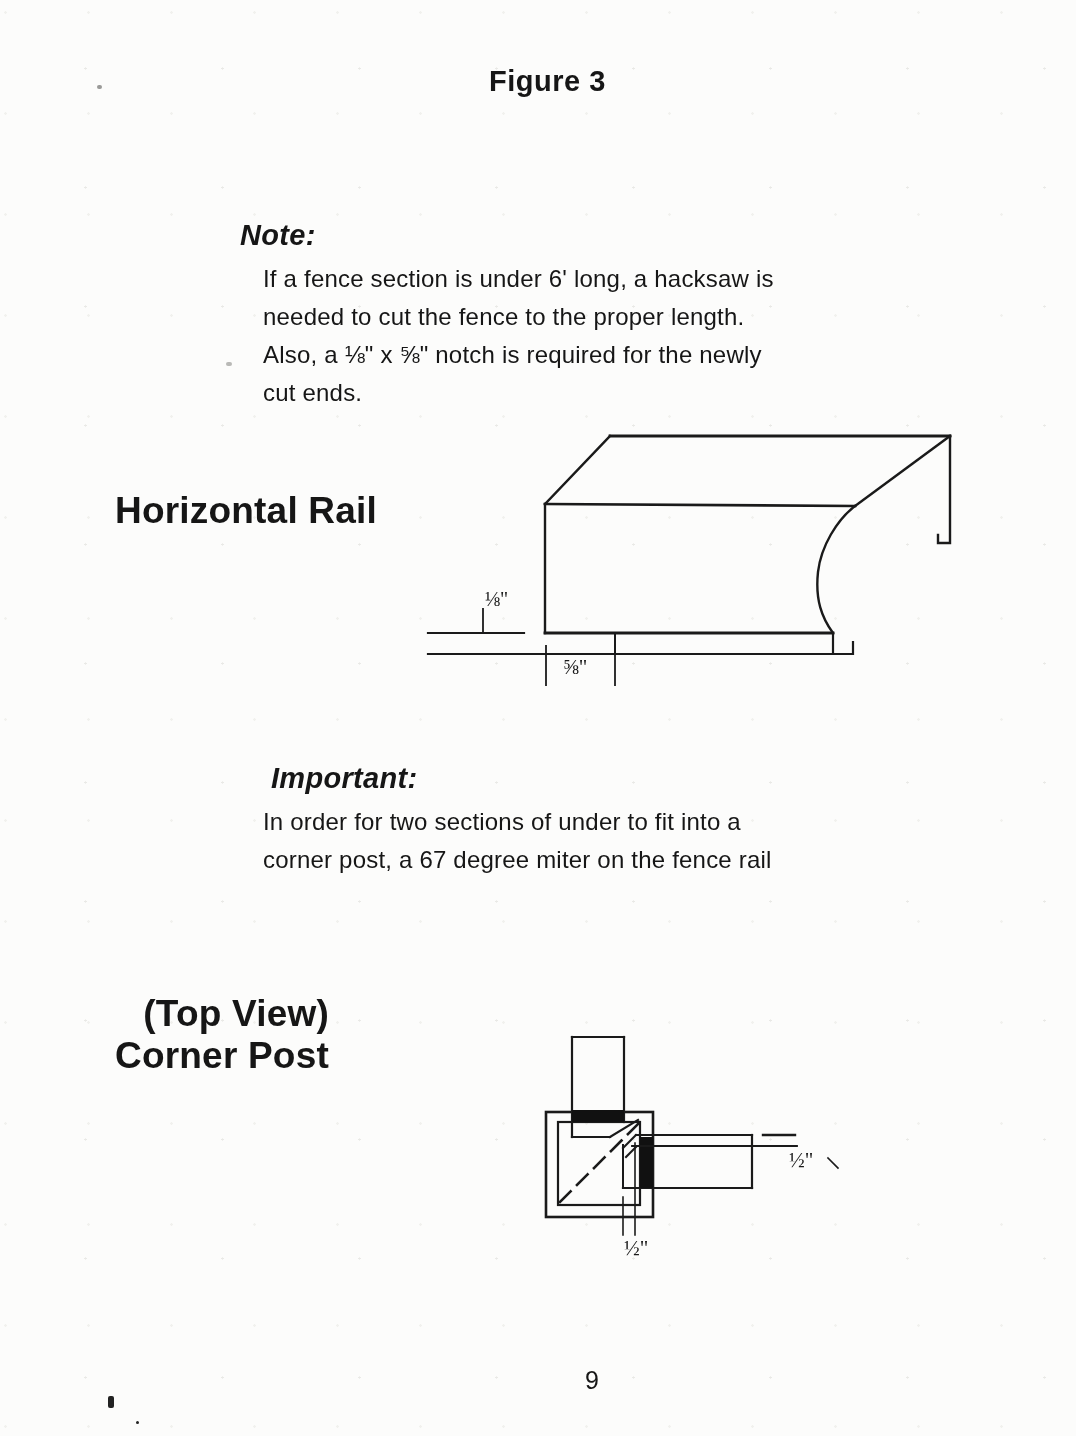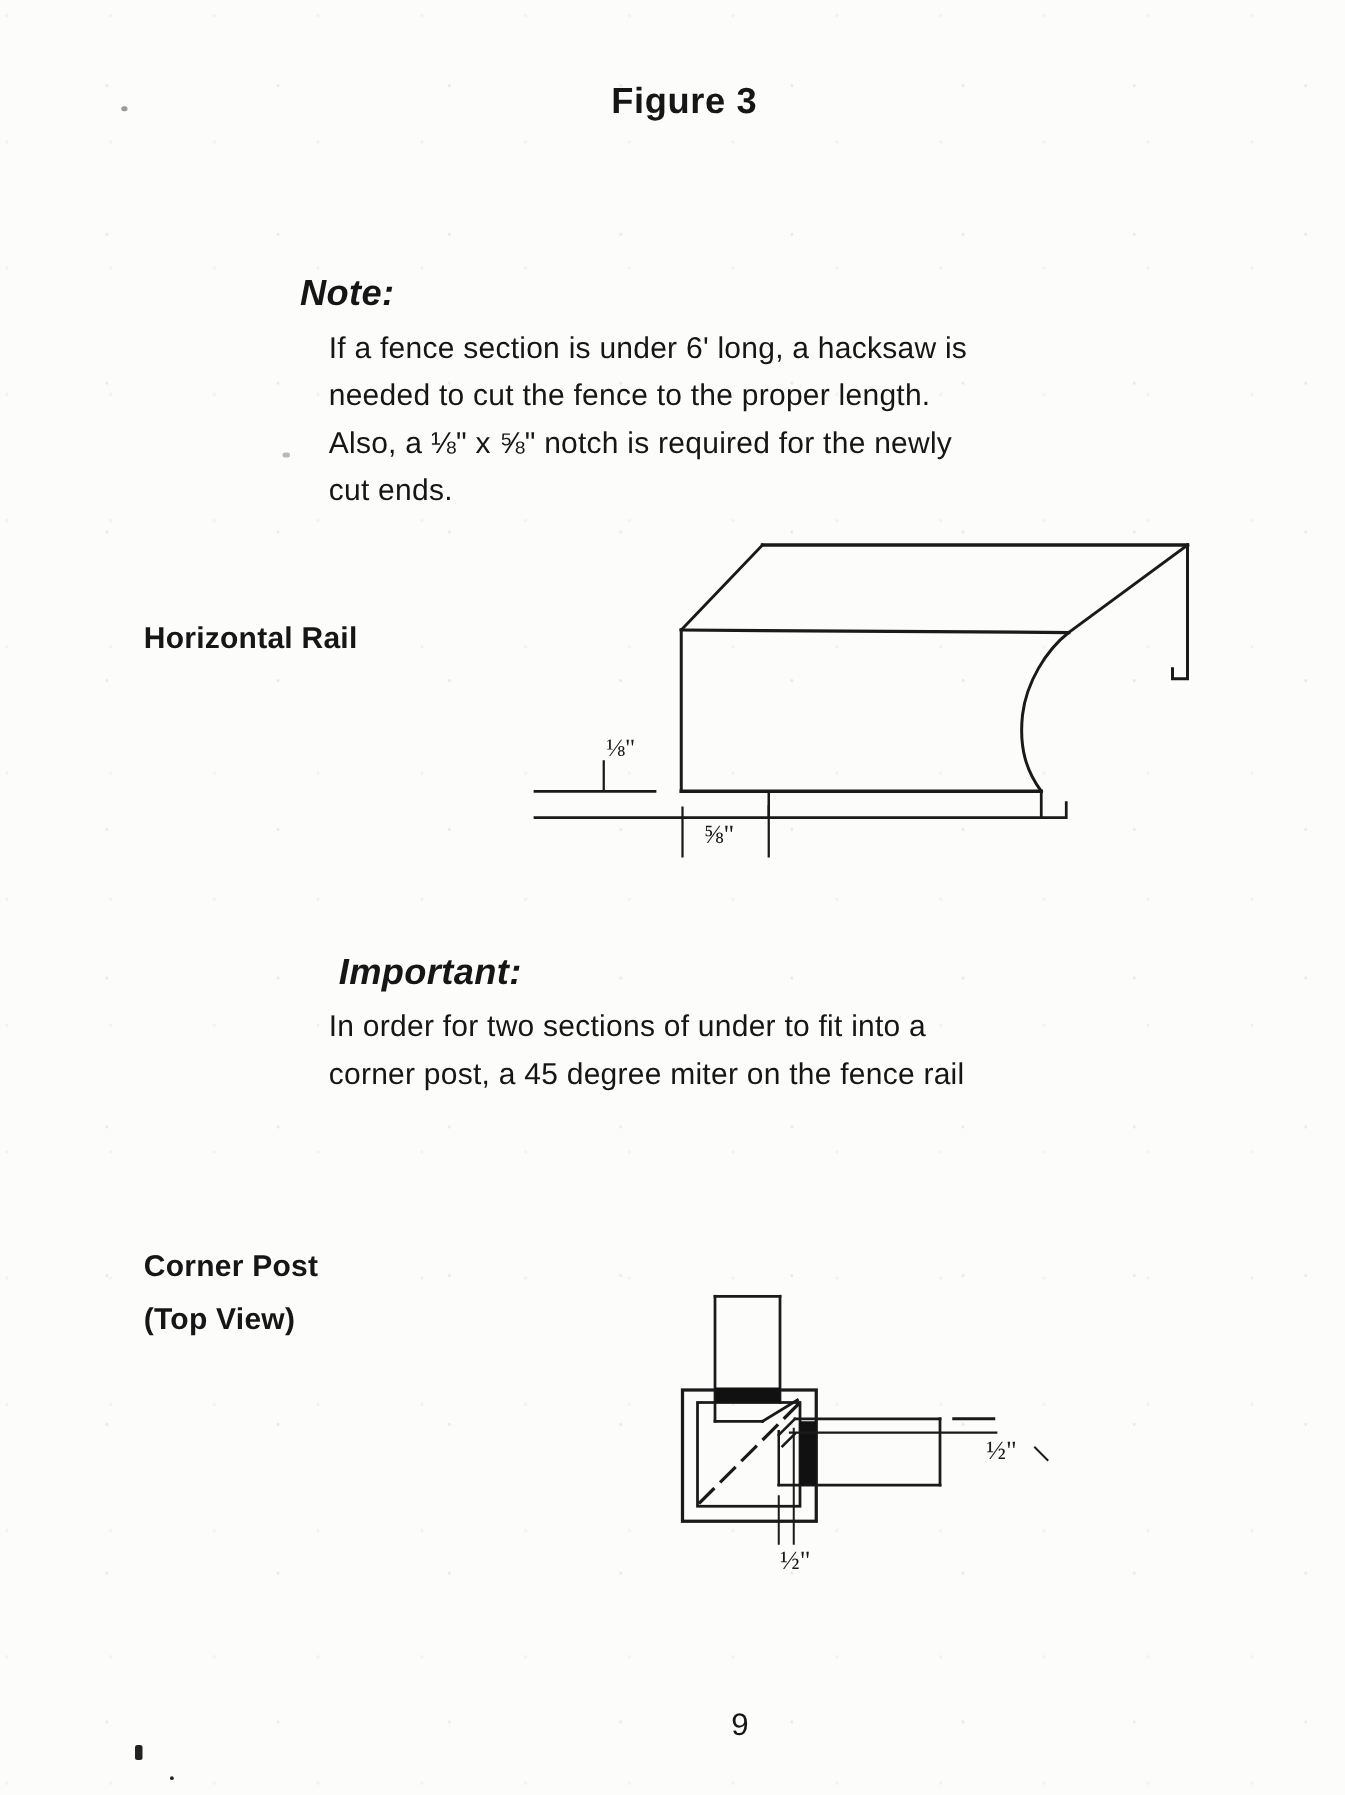--- a/index.html
+++ b/index.html
@@ -11,21 +11,21 @@
       radial-gradient(#f1f1ee 1px, transparent 1.4px);
     background-size:137px 119px, 83px 101px;
     background-position:17px 9px, 47px 63px;
     font-family:"Liberation Sans", sans-serif;
     color:#161616;
   }
   .abs{position:absolute;}
   .title{font-size:29px;font-weight:bold;letter-spacing:.5px;text-align:right;}
   .heading{font-size:29px;font-weight:bold;font-style:italic;letter-spacing:.3px;}
   .bodytext{font-size:24px;line-height:38px;letter-spacing:.2px;}
-  .sidelabel{font-size:24px;font-weight:bold;line-height:42px;letter-spacing:.2px;}
+  .sidelabel{font-size:37px;font-weight:bold;line-height:42px;letter-spacing:.2px;text-align:right;}
   .dim{font-family:"Liberation Serif", serif;font-size:21px;color:#1a1a1a;white-space:nowrap;}
   .pagenum{font-size:25px;}
   svg{display:block;}
   .speck{position:absolute;background:#222;border-radius:2px;}
 </style>
 </head>
 <body>
 
 <div class="abs title" style="left:489px;top:65px;">Figure 3</div>
 
@@ -63,26 +63,26 @@
     <path d="M200,221 V261" stroke-width="1.8"></path>
   </g>
 </svg>
 
 <div class="abs dim" style="left:485px;top:588px;font-size:20px;">⅛"</div>
 <div class="abs dim" style="left:563px;top:655px;">⅝"</div>
 
 <div class="abs heading" style="left:240px;top:762px;margin-left:31px;">Important:</div>
 <div class="abs bodytext" style="left:263px;top:803px;">
   <div>In order for two sections of under to fit into a</div>
-  <div>corner post, a 45 degree miter on the fence rail</div>
+  <div>corner post, a 67 degree miter on the fence rail</div>
 </div>
 
 <div class="abs sidelabel" style="left:115px;top:993px;">
+  <div>(Top View)</div>
   <div>Corner Post</div>
-  <div>(Top View)</div>
 </div>
 
 <svg class="abs" style="left:540px;top:1032px;" width="320" height="212" viewBox="0 0 320 212">
   <g fill="none" stroke="#1a1a1a" stroke-linecap="square" stroke-linejoin="miter">
 
     <rect x="6" y="80" width="107" height="105" stroke-width="2.6"></rect>
     <rect x="18" y="90" width="82" height="83" stroke-width="2.2"></rect>
 
     <path d="M32,5 H84" stroke-width="2.2"></path>
     <path d="M32,5 V105" stroke-width="2.2"></path>

